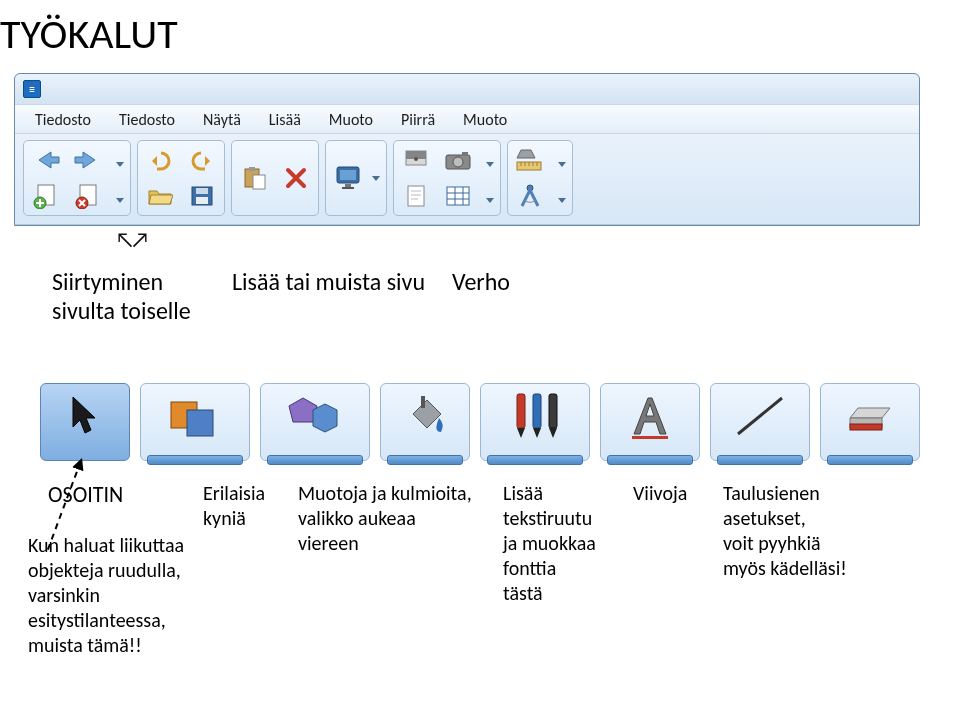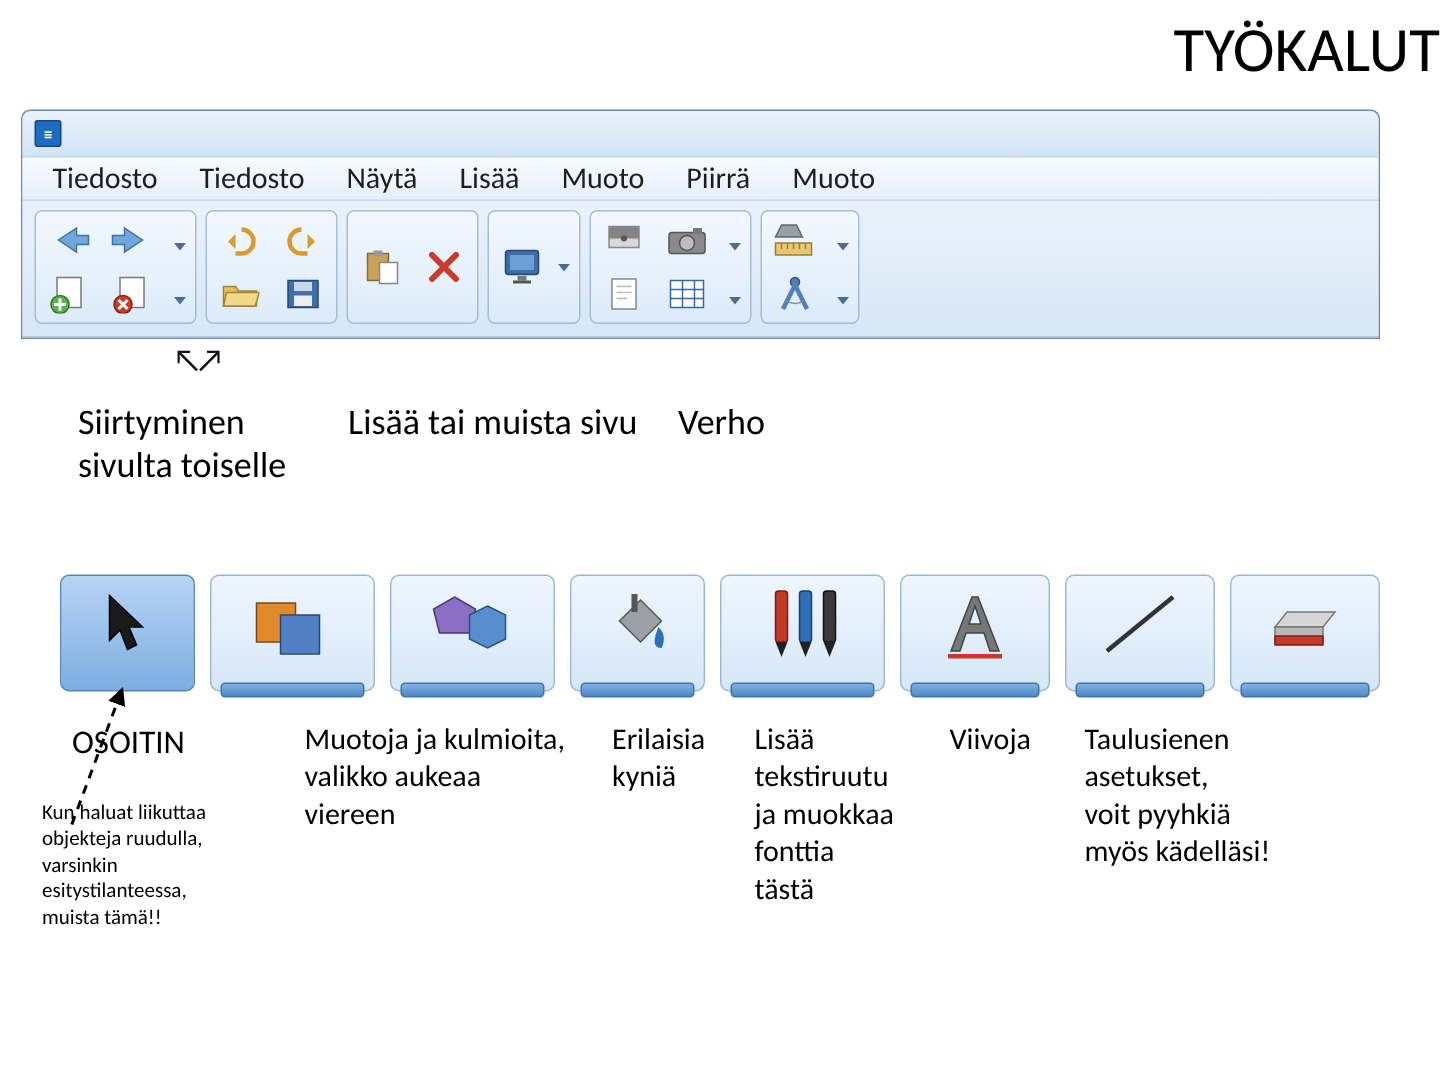--- a/index.html
+++ b/index.html
@@ -6,21 +6,21 @@
   body {
     font-family: "Calibri", "Segoe UI", Arial, sans-serif;
     background: #fff;
     width: 960px;
     height: 714px;
     position: relative;
     overflow: hidden;
   }
   .main-title {
     font-size: 42px;
-    text-align: right;
+    text-align: left;
     margin: 8px 0 14px 0;
     font-weight: 400;
     color: #000;
   }
 
   
   .window-frame {
     margin: 0 40px 0 14px;
     border: 1px solid #6b8aa8;
     background: linear-gradient(#e9f2fb, #cfe2f3);
@@ -59,21 +59,21 @@
     display: flex;
     align-items: center;
     height: 30px;
     padding: 0 6px;
     background: linear-gradient(#f7fbff, #e5eef8);
     border-top: 1px solid #c9d8e8;
     border-bottom: 1px solid #c9d8e8;
   }
   .menu-item {
     padding: 16px 14px;
-    font-size: 20px;
+    font-size: 16px;
     color: #1d1d1d;
     cursor: default;
   }
 
   
   .toolbar1-wrap {
     background: linear-gradient(#e9f2fb, #d7e7f6);
     padding: 6px 8px 8px 8px;
     border-bottom: 1px solid #b6c9dc;
   }
@@ -164,21 +164,21 @@
     font-size: 20px;
     color:#000;
     align-items: flex-start;
   }
   .annots2 .col {
     padding: 0 6px;
     line-height: 1.25;
   }
   .osoitin-head { font-size:22px; margin-bottom:4px; margin-left:20px;}
   .note-small {
-    font-size: 14px;
+    font-size: 20px;
     color:#000;
   }
   .dashed-arrow {
     position:absolute;
     left: 26px;
     top: 450px;
     width: 86px;
     height: 100px;
     pointer-events:none;
   }
@@ -471,21 +471,21 @@
     </defs>
   <line x1="18" y1="110" x2="56" y2="8" stroke="#000" stroke-width="2" stroke-dasharray="6 5" marker-end="url(#ah)"></line>
 </svg>
 
 
 <div class="annots2">
   <div class="col" style="width:175px">
     <div class="osoitin-head">OSOITIN</div>
     <div class="note-small" style="margin-top:24px">Kun haluat liikuttaa<br>objekteja ruudulla,<br>varsinkin<br>esitystilanteessa,<br>muista tämä!!</div>
   </div>
+  <div class="col" style="width:95px">Erilaisia<br>kyniä</div>
   <div class="col" style="width:205px">Muotoja ja kulmioita,<br>valikko aukeaa<br>viereen</div>
-  <div class="col" style="width:95px">Erilaisia<br>kyniä</div>
   <div class="col" style="width:130px">Lisää<br>tekstiruutu<br>ja muokkaa<br>fonttia<br>tästä</div>
   <div class="col" style="width:90px">Viivoja</div>
   <div class="col" style="width:180px">Taulusienen<br>asetukset,<br>voit pyyhkiä<br>myös kädelläsi!</div>
 </div>
 
 
 
 
 </body></html>

